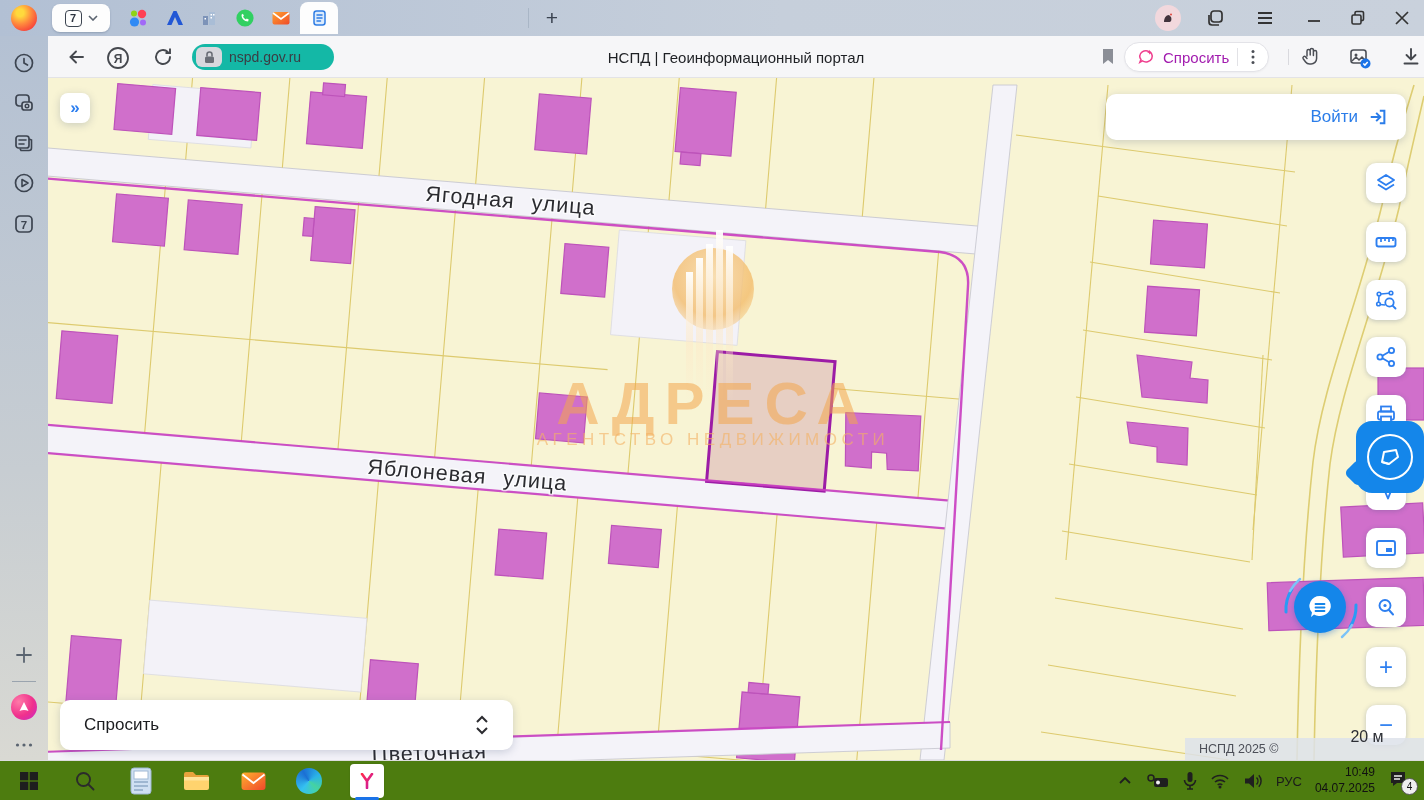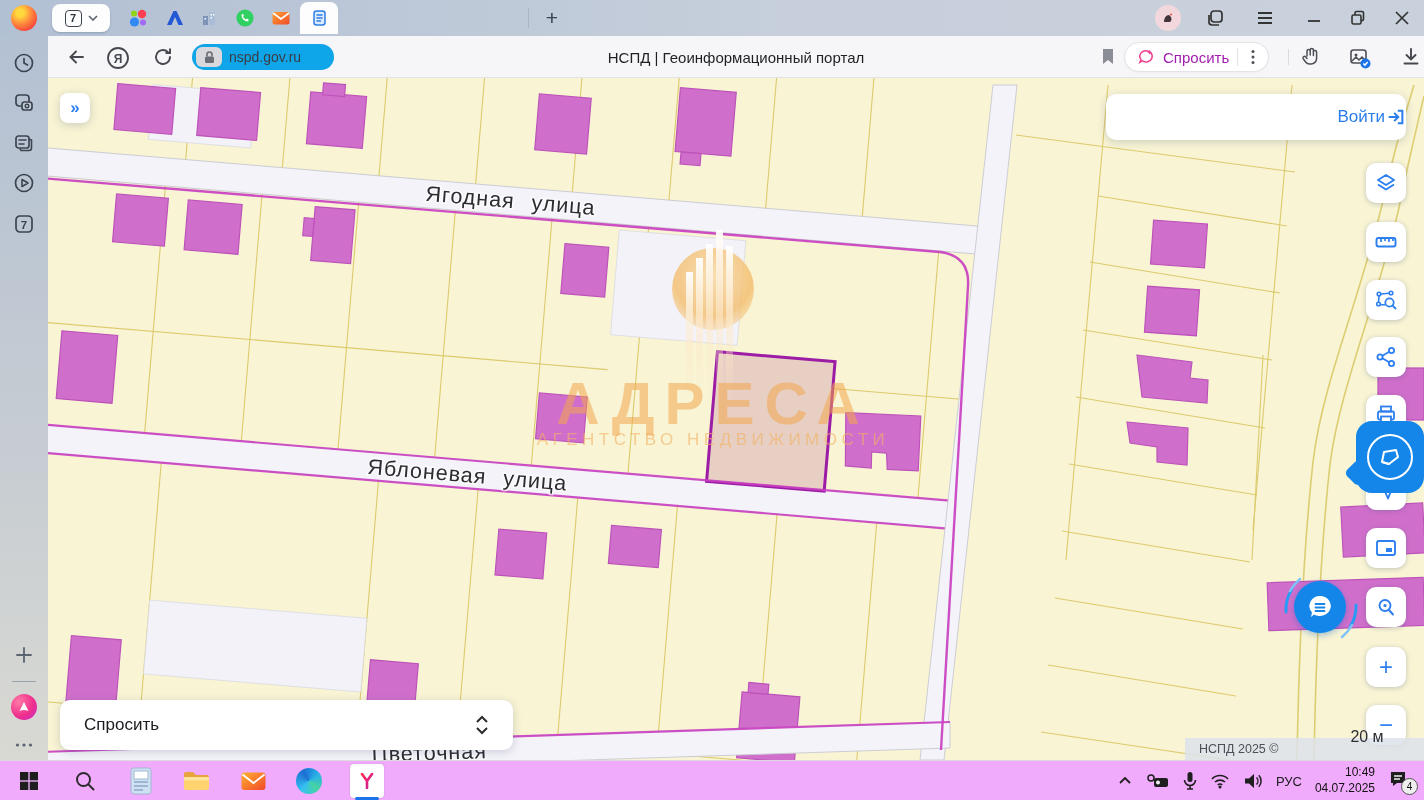--- a/index.html
+++ b/index.html
@@ -17,21 +17,21 @@
   .pinned{top:8px;width:20px;height:20px;}
   .active-pin{left:300px;top:2px;width:38px;height:32px;background:#fdfdfd;border-radius:8px 8px 0 0;
     display:flex;align-items:center;justify-content:center;}
   .tabtitle{left:346px;top:6px;width:200px;height:24px;display:flex;align-items:center;gap:8px;}
   .tabtitle span{font-size:13px;color:#1d1f24;white-space:nowrap;overflow:hidden;max-width:158px;display:block;}
   .winbtn{top:8px;width:20px;height:20px;color:#333;display:flex;align-items:center;justify-content:center;}
 
   
   #toolbar{left:48px;top:36px;width:1376px;height:42px;background:#f6f6f8;border-bottom:1px solid #e3e3e6;}
   .tbicon{top:10px;color:#45484e;}
-  .urlpill{left:144px;top:8px;height:26px;width:142px;background:#0ea5e9;border-radius:13px;
+  .urlpill{left:144px;top:8px;height:26px;width:142px;background:#14b8a6;border-radius:13px;
     display:flex;align-items:center;padding:0 10px 0 4px;gap:7px;}
   .lockchip{width:26px;height:20px;background:#d8d8dd;border-radius:6px;display:flex;align-items:center;justify-content:center;}
   .urltext{font-size:14px;color:#3a3d44;}
   .pagetitle{left:0;top:0;width:1376px;height:42px;display:flex;align-items:center;justify-content:center;
     font-size:15px;color:#1e2024;pointer-events:none;}
   .askpill{left:1076px;top:6px;height:30px;border:1px solid #e3e3e8;background:#fff;border-radius:15px;
     display:flex;align-items:center;padding:0 8px 0 12px;gap:8px;box-shadow:0 1px 2px rgba(0,0,0,.04);}
   .askpill .lbl{font-size:15px;color:#a21caf;}
   .vdiv{width:1px;height:18px;background:#e2e2e6;}
 
@@ -41,21 +41,21 @@
   .sideicon{left:13px;width:22px;height:22px;color:#3c4document550;}
 
   
   #map{left:48px;top:78px;width:1376px;height:682px;background:#f8f4d4;overflow:hidden;}
   #map svg{position:absolute;left:0;top:0;}
 
   .panel{background:#fff;border-radius:10px;box-shadow:0 2px 8px rgba(50,70,110,.22);}
   #expander{left:60px;top:93px;width:30px;height:30px;border-radius:8px;display:flex;align-items:center;
     justify-content:center;color:#2d7ff0;font-size:17px;font-weight:700;}
   #loginbar{left:1106px;top:94px;width:300px;height:46px;display:flex;align-items:center;
-    justify-content:flex-end;gap:1px;}
+    justify-content:flex-end;padding-right:18px;gap:10px;}
   #loginbar .lbl{color:#2b7de9;font-size:17px;}
   .mbtn{width:40px;height:40px;background:#fff;border-radius:10px;box-shadow:0 1px 5px rgba(60,80,120,.3);
     display:flex;align-items:center;justify-content:center;color:#2d7ff0;}
   .zoomtxt{font-size:24px;color:#2d7ff0;font-weight:500;line-height:1;}
   #blueblob{left:1356px;top:421px;width:68px;height:72px;background:#1486ea;border-radius:16px;
     display:flex;align-items:center;justify-content:center;}
   #blueblob .tail{position:absolute;left:-8px;bottom:10px;width:20px;height:20px;background:#1486ea;
     border-radius:5px;transform:rotate(45deg);}
   #blueblob .circ{width:46px;height:46px;border-radius:50%;border:2.5px solid #fff;
     display:flex;align-items:center;justify-content:center;position:relative;}
@@ -66,21 +66,21 @@
   #legend .lbl{font-size:17px;color:#1b1c1f;}
   #attrib{left:1185px;top:738px;width:239px;height:22px;background:rgba(221,226,234,.85);
     display:flex;align-items:center;justify-content:space-between;padding:0 10px 0 14px;}
   #attrib .src{font-size:12.5px;color:#4c4f58;}
   .scalewrap{display:flex;flex-direction:column;align-items:center;width:94px;}
   .scalewrap .lbl{font-size:16px;color:#2d2f35;line-height:1;margin-bottom:19px;}
   .scalebar{width:92px;height:5px;border-left:1.5px solid #3a3a3f;border-right:1.5px solid #3a3a3f;
     border-bottom:1.5px solid #3a3a3f;}
 
   
-  #taskbar{left:0;top:760px;width:1424px;height:40px;background:#f0abfc;border-top:1px solid #dcdcdc;
+  #taskbar{left:0;top:760px;width:1424px;height:40px;background:#4d7c0f;border-top:1px solid #dcdcdc;
     display:flex;align-items:center;}
   .tb-left{display:flex;align-items:center;gap:26px;padding-left:14px;}
   .tb-app{width:30px;height:30px;display:flex;align-items:center;justify-content:center;}
   .yx-active{background:#fff;border-radius:4px;box-shadow:0 0 2px rgba(0,0,0,.15);position:relative;width:34px;height:34px;}
   .yx-active .bar{position:absolute;left:5px;bottom:-2px;width:24px;height:3px;background:#1a73e8;border-radius:2px;}
   #tray{position:absolute;right:8px;top:0;height:40px;display:flex;align-items:center;gap:13px;color:#1f1f1f;}
   #tray .lang{font-size:13px;color:#1b1b1b;}
   #tray .clock{font-size:12px;color:#111;text-align:right;line-height:1.3;}
   .badge{width:17px;height:17px;border-radius:50%;background:#efefef;border:1.5px solid #555;
     font-size:10px;color:#111;display:flex;align-items:center;justify-content:center;}

